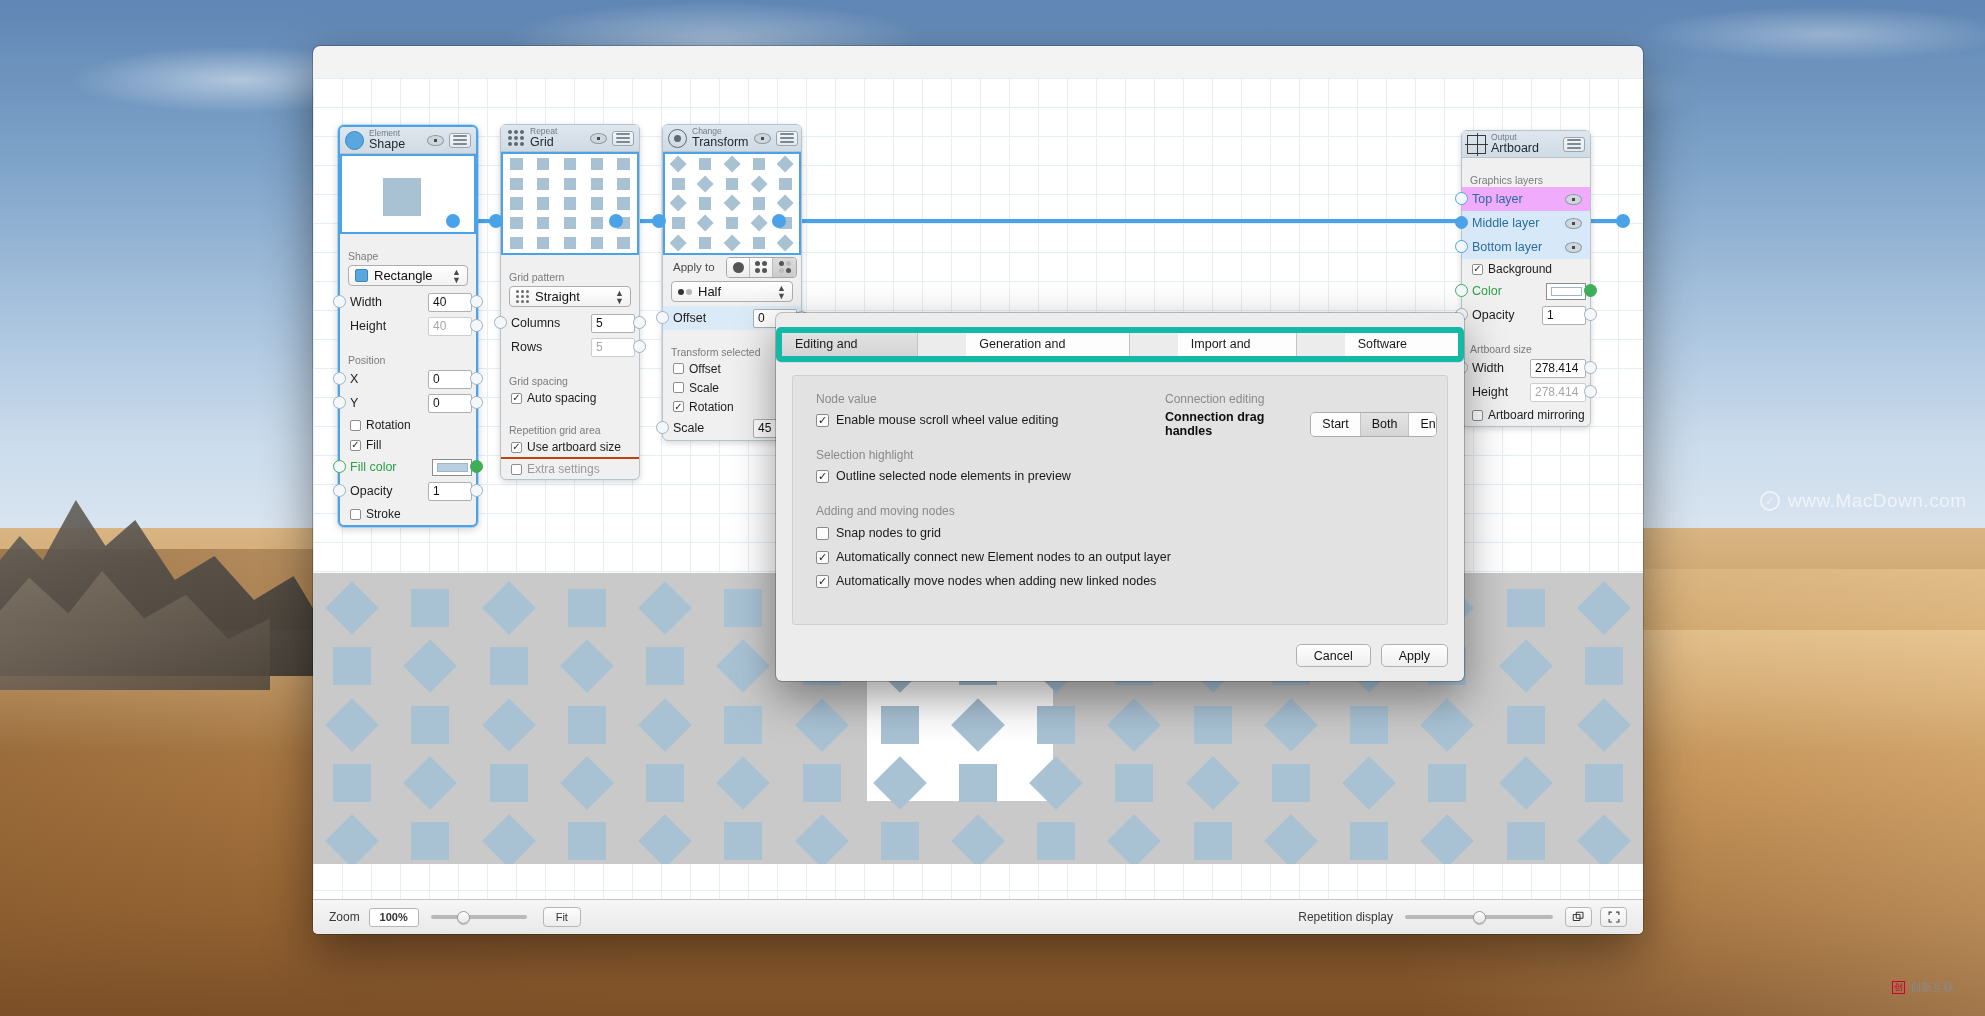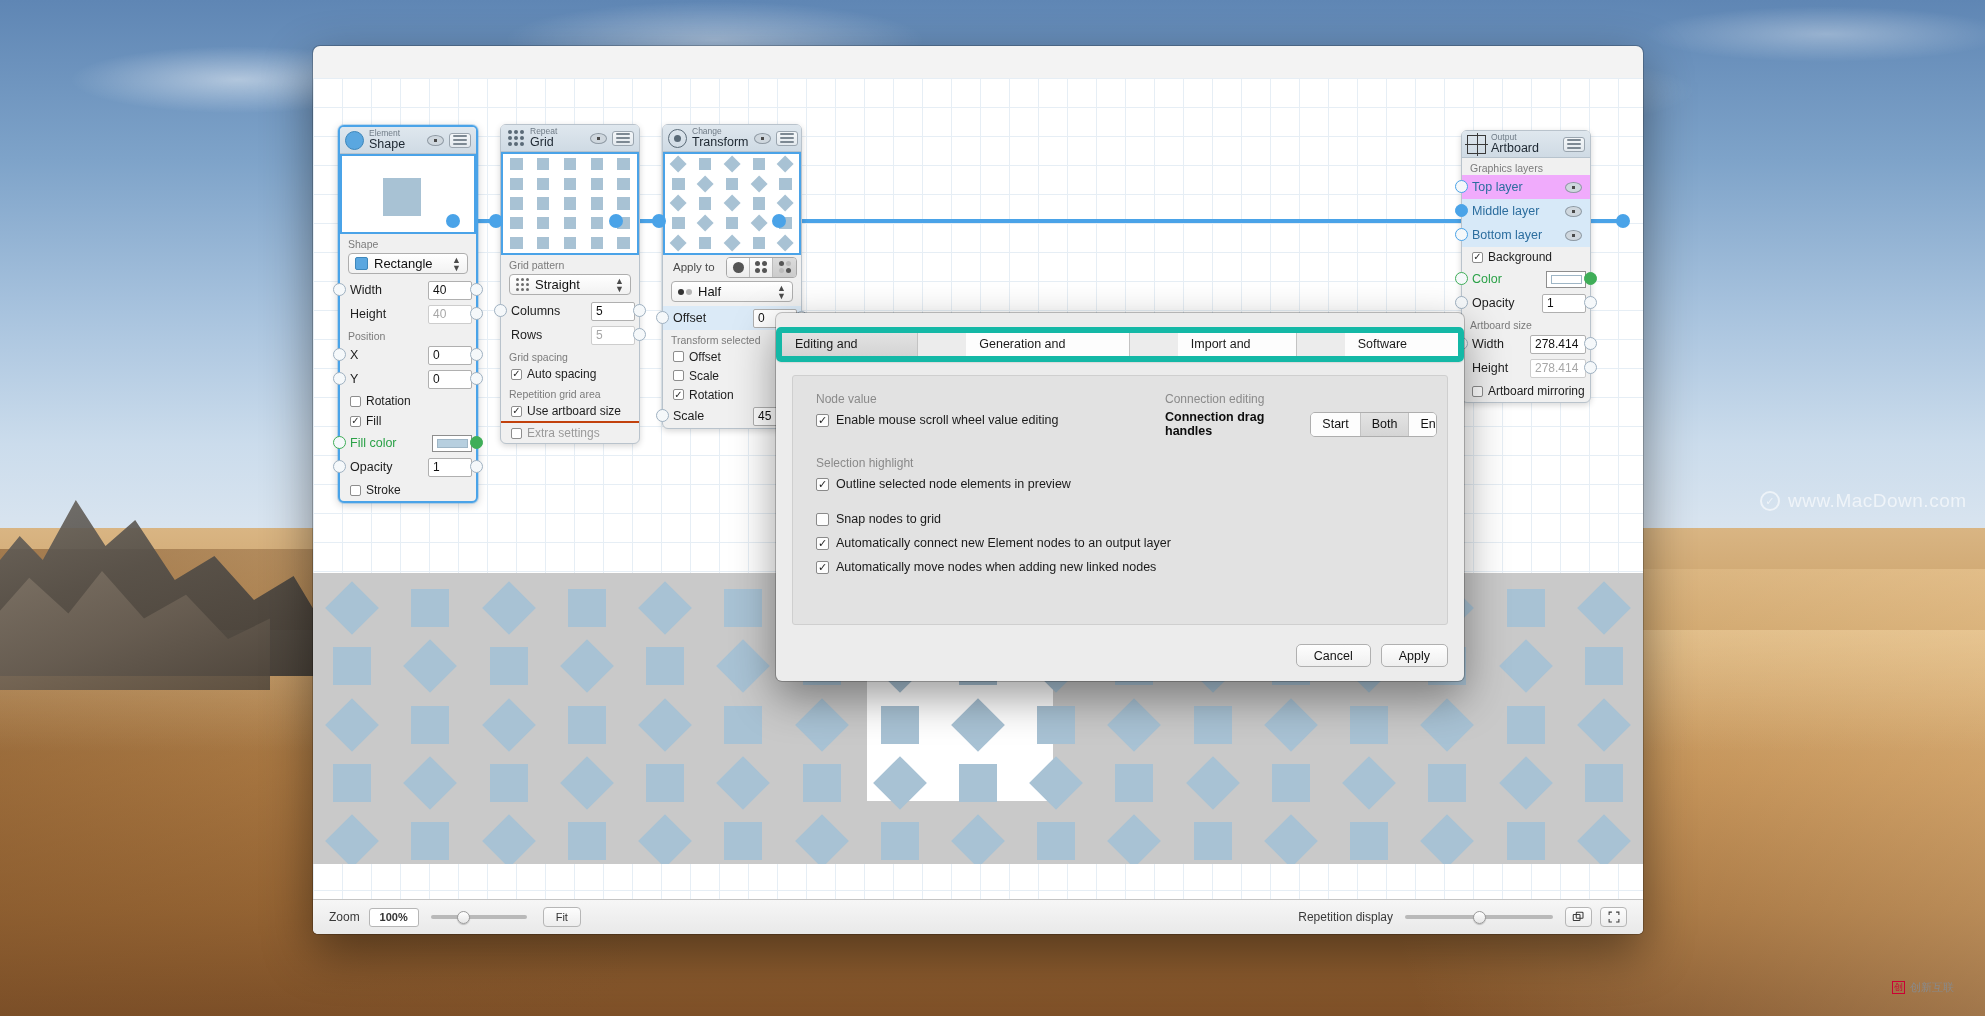--- a/index.html
+++ b/index.html
@@ -128,21 +128,21 @@
     border:1px solid #8e99a3;
   }
   .hamb { width:22px;height:15px;border:1px solid #9aa5af;border-radius:3px;background:linear-gradient(180deg,#f4f7f9,#e3e9ee);
           display:flex;flex-direction:column;justify-content:center;gap:2px;padding:0 3px; }
   .hamb i { display:block;height:2px;background:#7d8993;border-radius:1px; }
 
   .preview {
     background:#fff; border:2px solid #4aa3e8; margin:0;
     position:relative; overflow:hidden;
   }
-  .sect { font-size:10.5px; color:#7b7b7b; padding:4px 8px 1px 8px; }
+  .sect { font-size:10.5px; color:#7b7b7b; padding:16px 8px 1px 8px; }
   .row { display:flex; align-items:center; height:24px; padding:0 4px 0 10px; position:relative; }
   .row .lbl { font-size:12.5px; color:#1d1d1d; }
   .row .lbl.green { color:#2aa147; }
   .row .lbl.dim { color:#9a9a9a; }
   .field {
     margin-left:auto; width:44px; height:19px; background:#fff; border:1px solid #b0b0b0;
     border-radius:2px; font-size:12px; text-align:left; padding-left:4px; line-height:17px; color:#111;
   }
   .field.dim { color:#a7a7a7; background:#fff; border-color:#cdcdcd; }
   .cb { width:11px;height:11px;border:1px solid #8d8d8d;border-radius:2px;background:#fff;
@@ -768,29 +768,30 @@
       <div style="display:flex;align-items:center;margin-top:4px;">
         <span style="font-size:12.5px;font-weight:bold;color:#0d0d0d">Connection drag handles</span>
         <span class="segbtns" style="margin-left:14px">
           <div>Start</div>
           <div class="on">Both</div>
           <div>End</div>
         </span>
       </div>
     </div>
 
-    <div style="position:absolute;left:23px;top:80px;right:10px;">
+    <div style="position:absolute;left:23px;top:72px;right:10px;">
       <div class="grp">Selection highlight</div>
       <div class="chkrow" style="margin-top:7px">
         <span class="chk">✓</span>
         <span>Outline selected node elements in preview</span>
       </div>
     </div>
 
     <div style="position:absolute;left:23px;top:128px;right:10px;">
+      <div class="grp">Adding and moving nodes</div>
       <div class="chkrow" style="margin-top:8px">
         <span class="chk"></span>
         <span>Snap nodes to grid</span>
       </div>
       <div class="chkrow" style="margin-top:10px">
         <span class="chk">✓</span>
         <span>Automatically connect new Element nodes to an output layer</span>
       </div>
       <div class="chkrow" style="margin-top:10px">
         <span class="chk">✓</span>

